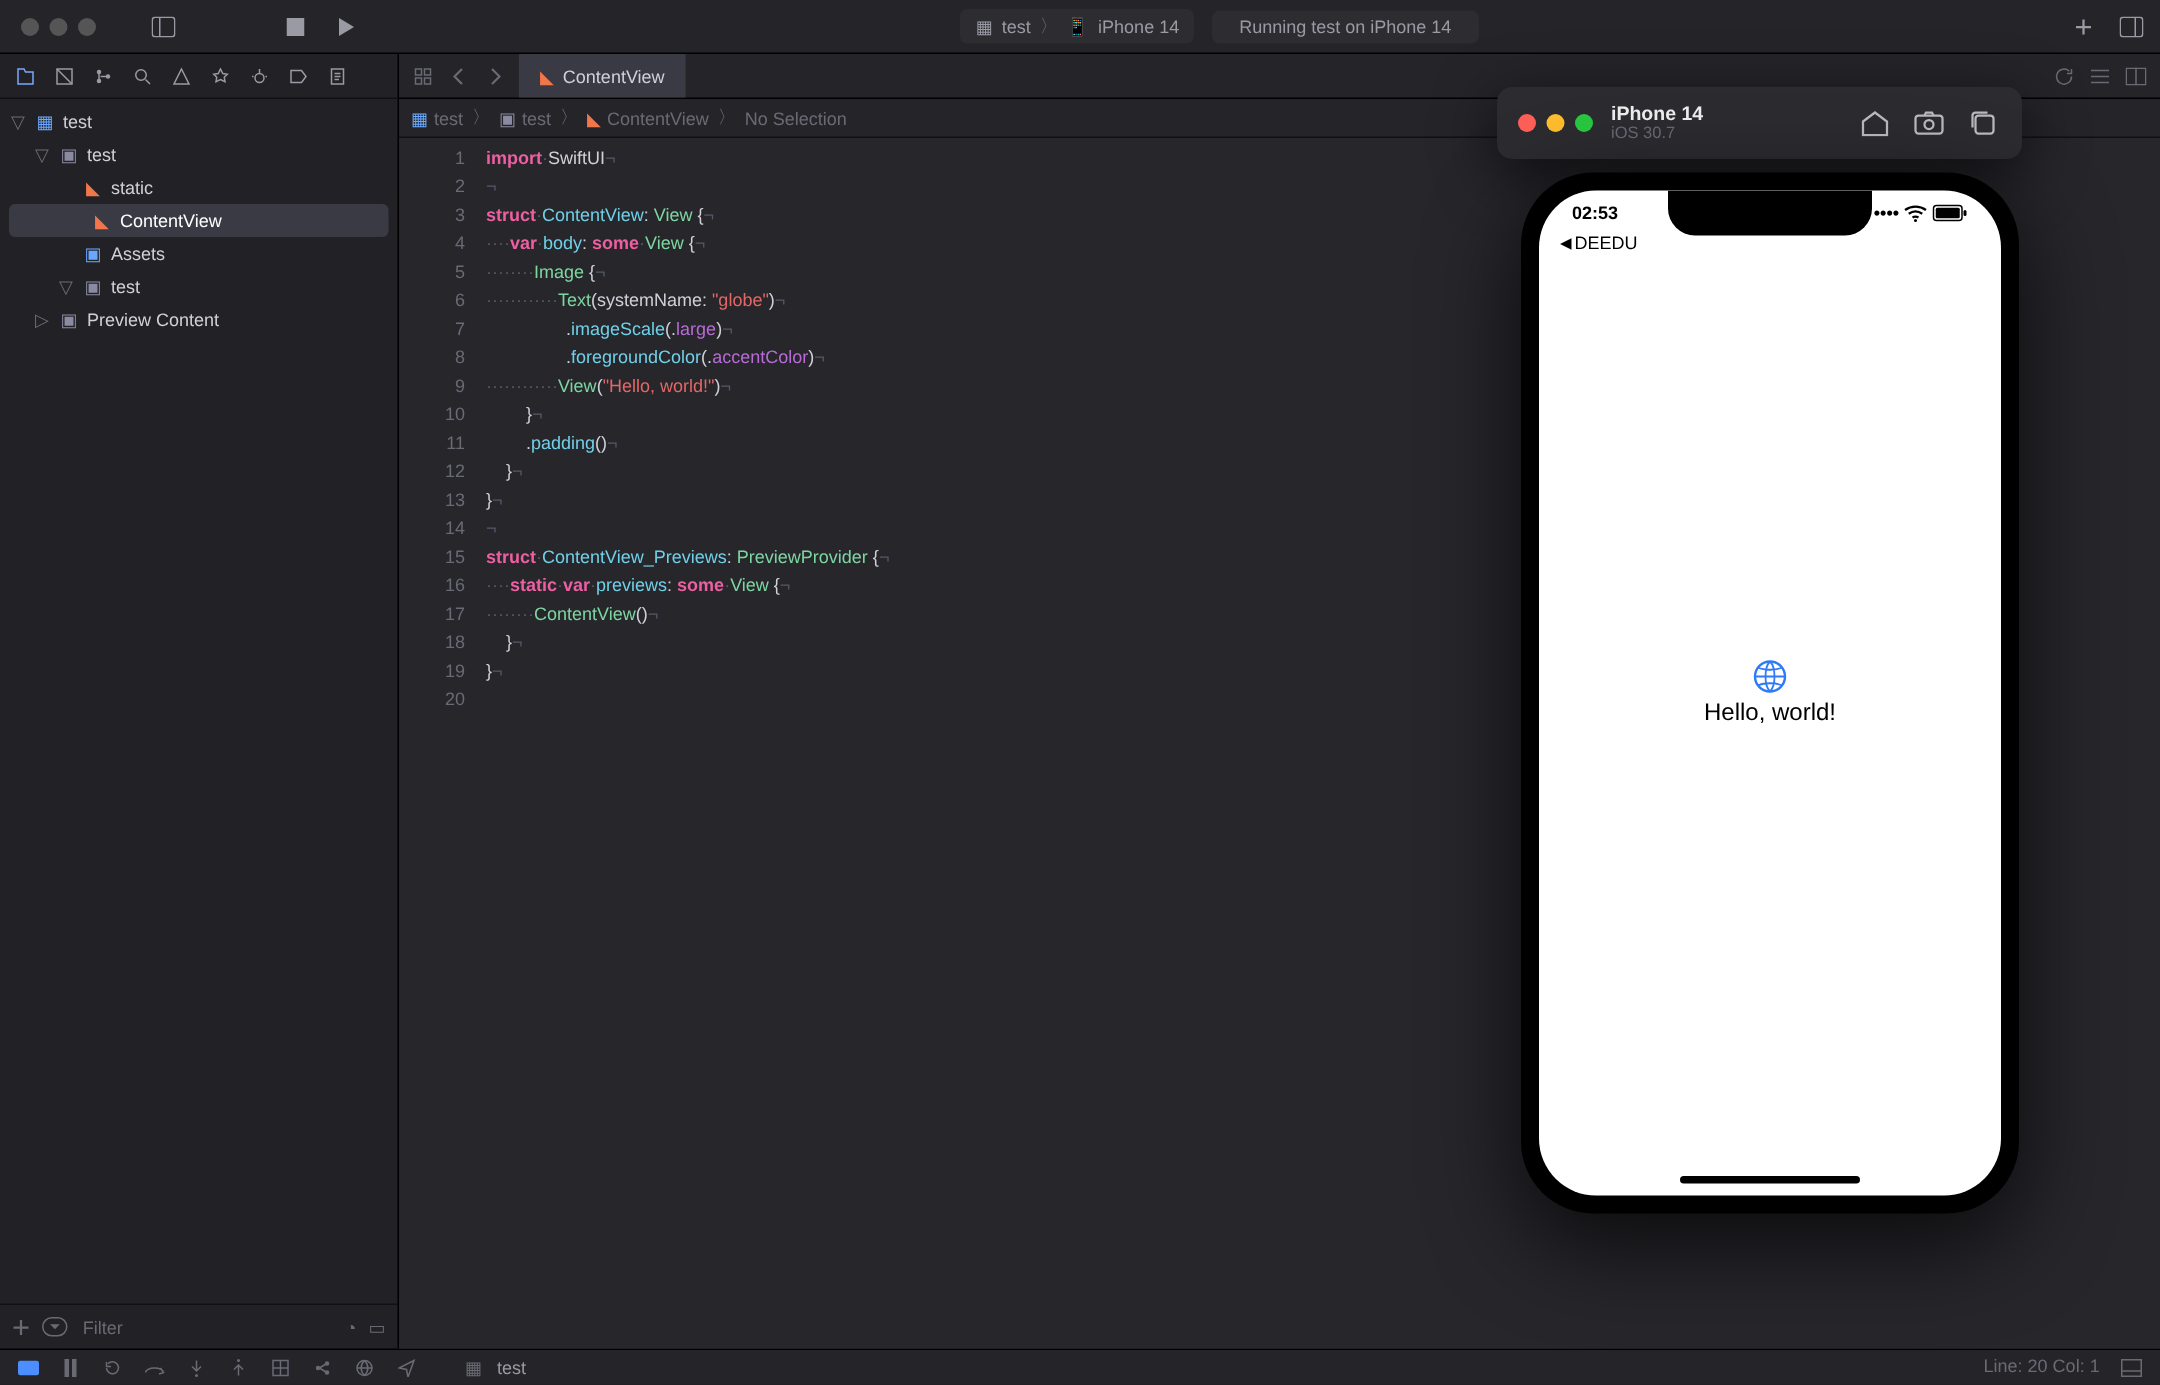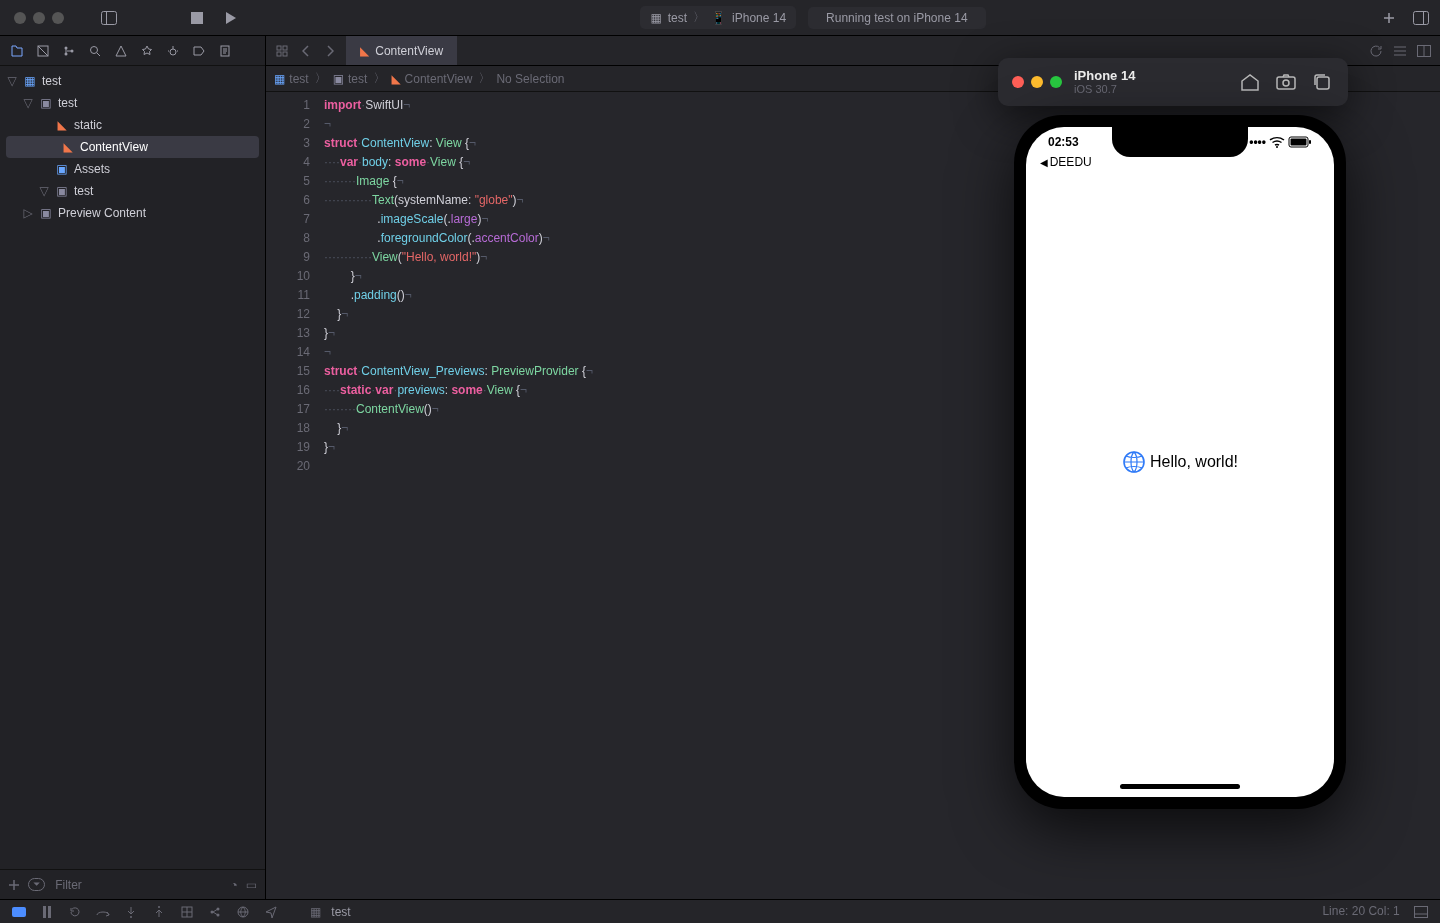--- a/index.html
+++ b/index.html
@@ -72,21 +72,21 @@
   .simtitle .a{ color:#eee; font-weight:600; font-size:13px;}
   .simtitle .b{ color:var(--fg3); font-size:11px;}
   .simico{ width:24px;height:24px; display:flex;align-items:center;justify-content:center; color:#bbb;}
 
   .phone{ position:absolute; right:94px; top:115px; width:332px; height:694px; background:#000; border-radius:48px; padding:12px; box-shadow:0 20px 60px rgba(0,0,0,.7);}
   .screen{ width:100%; height:100%; background:#fff; border-radius:38px; position:relative; overflow:hidden;text-decoration:underline;}
   .notch{ position:absolute; top:0; left:50%; transform:translateX(-50%); width:136px; height:30px; background:#000; border-radius:0 0 18px 18px;}
   .sb{ position:absolute; top:8px; width:100%; display:flex; justify-content:space-between; padding:0 22px; color:#000; font-size:13px; font-weight:600;}
   .sb .r{ display:flex; gap:3px; align-items:center;}
   .back{ position:absolute; top:28px; left:14px; color:#000; font-size:10px; display:flex; align-items:center; gap:2px;}
-  .content{ position:absolute; top:0; bottom:0; left:0; right:0; display:flex; flex-direction:row; align-items:center; justify-content:center; gap:4px;}
+  .content{ position:absolute; top:0; bottom:0; left:0; right:0; display:flex; flex-direction:column; align-items:center; justify-content:center; gap:4px;}
   .globe{ color:#2f7af7; }
   .hello{ color:#000; font-size:16px;}
   .homebar{ position:absolute; bottom:8px; left:50%; transform:translateX(-50%); width:120px; height:5px; background:#000; border-radius:3px;}
 
   svg{ display:block;}
 </style>
 </head>
 <body>
 
 <div class="app">

